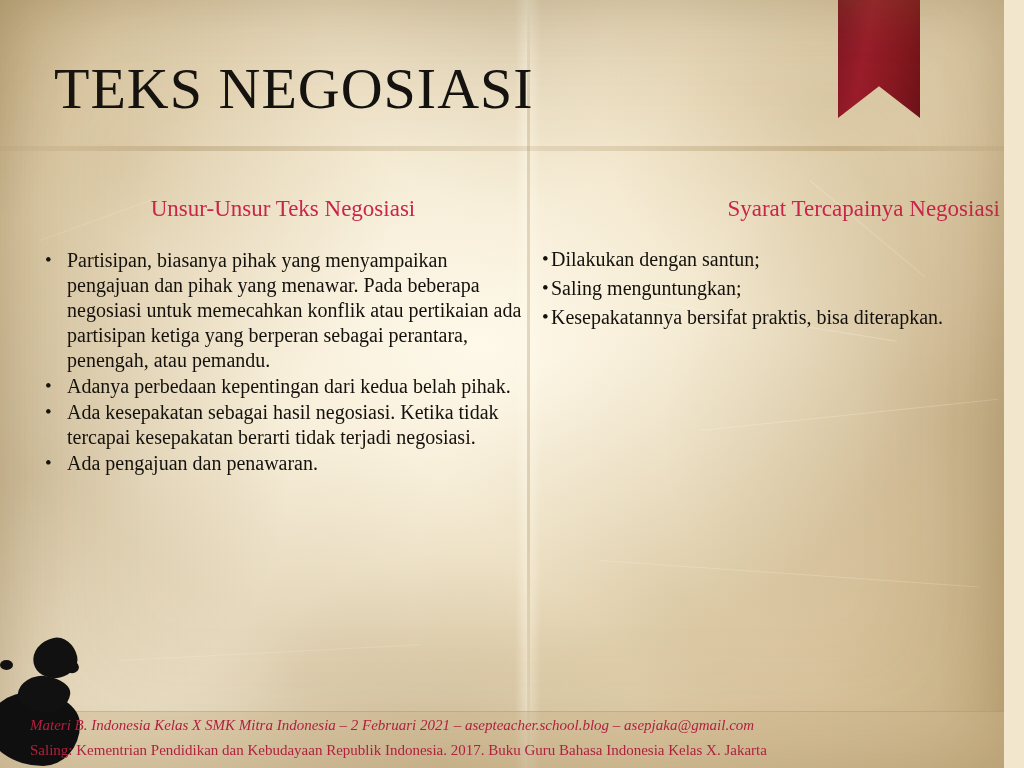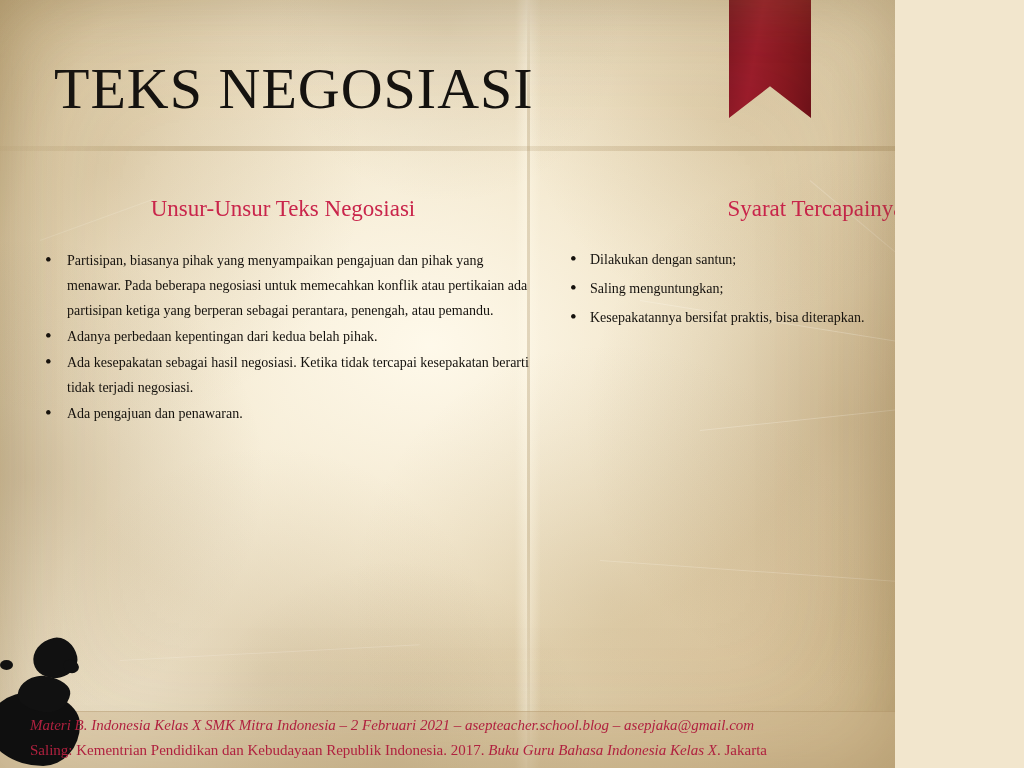--- a/index.html
+++ b/index.html
@@ -8,21 +8,21 @@
     width: 1024px;
     height: 768px;
     overflow: hidden;
   }
   body {
     font-family: "Liberation Serif", serif;
     background: #f2e6cd;
   }
   #slide {
     position: relative;
-    width: 895px;
+    width: 1004px;
     height: 768px;
     overflow: hidden;
     background:
       radial-gradient(ellipse 60% 55% at 48% 45%, rgba(255,250,236,0.95) 0%, rgba(247,238,216,0.6) 45%, rgba(226,209,174,0.25) 75%, rgba(205,184,145,0.1) 100%),
       linear-gradient(115deg, #cdb88f 0%, #e6d6b4 9%, #efe2c6 20%, #f4ead3 38%, #efe1c3 55%, #e8d8b6 70%, #dfcaa4 84%, #c9b183 100%);
   }
   
   #grain {
     position: absolute;
     inset: 0;
@@ -119,40 +119,39 @@
   #col-right .col-head { margin-bottom: 24px; text-align: right; }
   ul.bullets {
     list-style: none;
     margin: 0;
     padding: 0;
   }
   ul.bullets > li {
     position: relative;
     padding-left: 34px;
     color: #14110d;
-    font-size: 14px;
+    font-size: 20px;
     line-height: 25px;
     margin-bottom: 2px;
     font-family: "Liberation Serif", serif;
   }
   ul.bullets > li::before {
     content: "\2022";
     position: absolute;
     left: 12px;
     top: -1px;
     font-size: 19px;
     color: #14110d;
   }
   #col-left ul.bullets > li { margin-bottom: 1px; }
   #col-right { }
   #col-right ul.bullets > li {
-    padding-left: 32px;
+    padding-left: 21px;
     line-height: 27px;
     margin-bottom: 2px;
-    margin-left: 28px;
   }
   
   #blot1 {
     position: absolute;
     left: 33px;
     top: 638px;
     width: 44px;
     height: 40px;
     background: #111;
     border-radius: 56% 44% 48% 52% / 52% 58% 42% 48%;
@@ -218,21 +217,21 @@
   }
   #footer-line2 {
     position: absolute;
     left: 30px;
     top: 742px;
     font-size: 15px;
     color: #b0213f;
     font-family: "Liberation Serif", serif;
     white-space: nowrap;
   }
-  #footer-line2 .it { font-style: italic; }
+  #footer-line2 .it { }
 </style>
 </head>
 <body>
 
 <div id="slide">
 
   <div id="grain"></div>
   <div id="fold2"></div>
   <div id="fold"></div>
   <div id="crease"></div>

